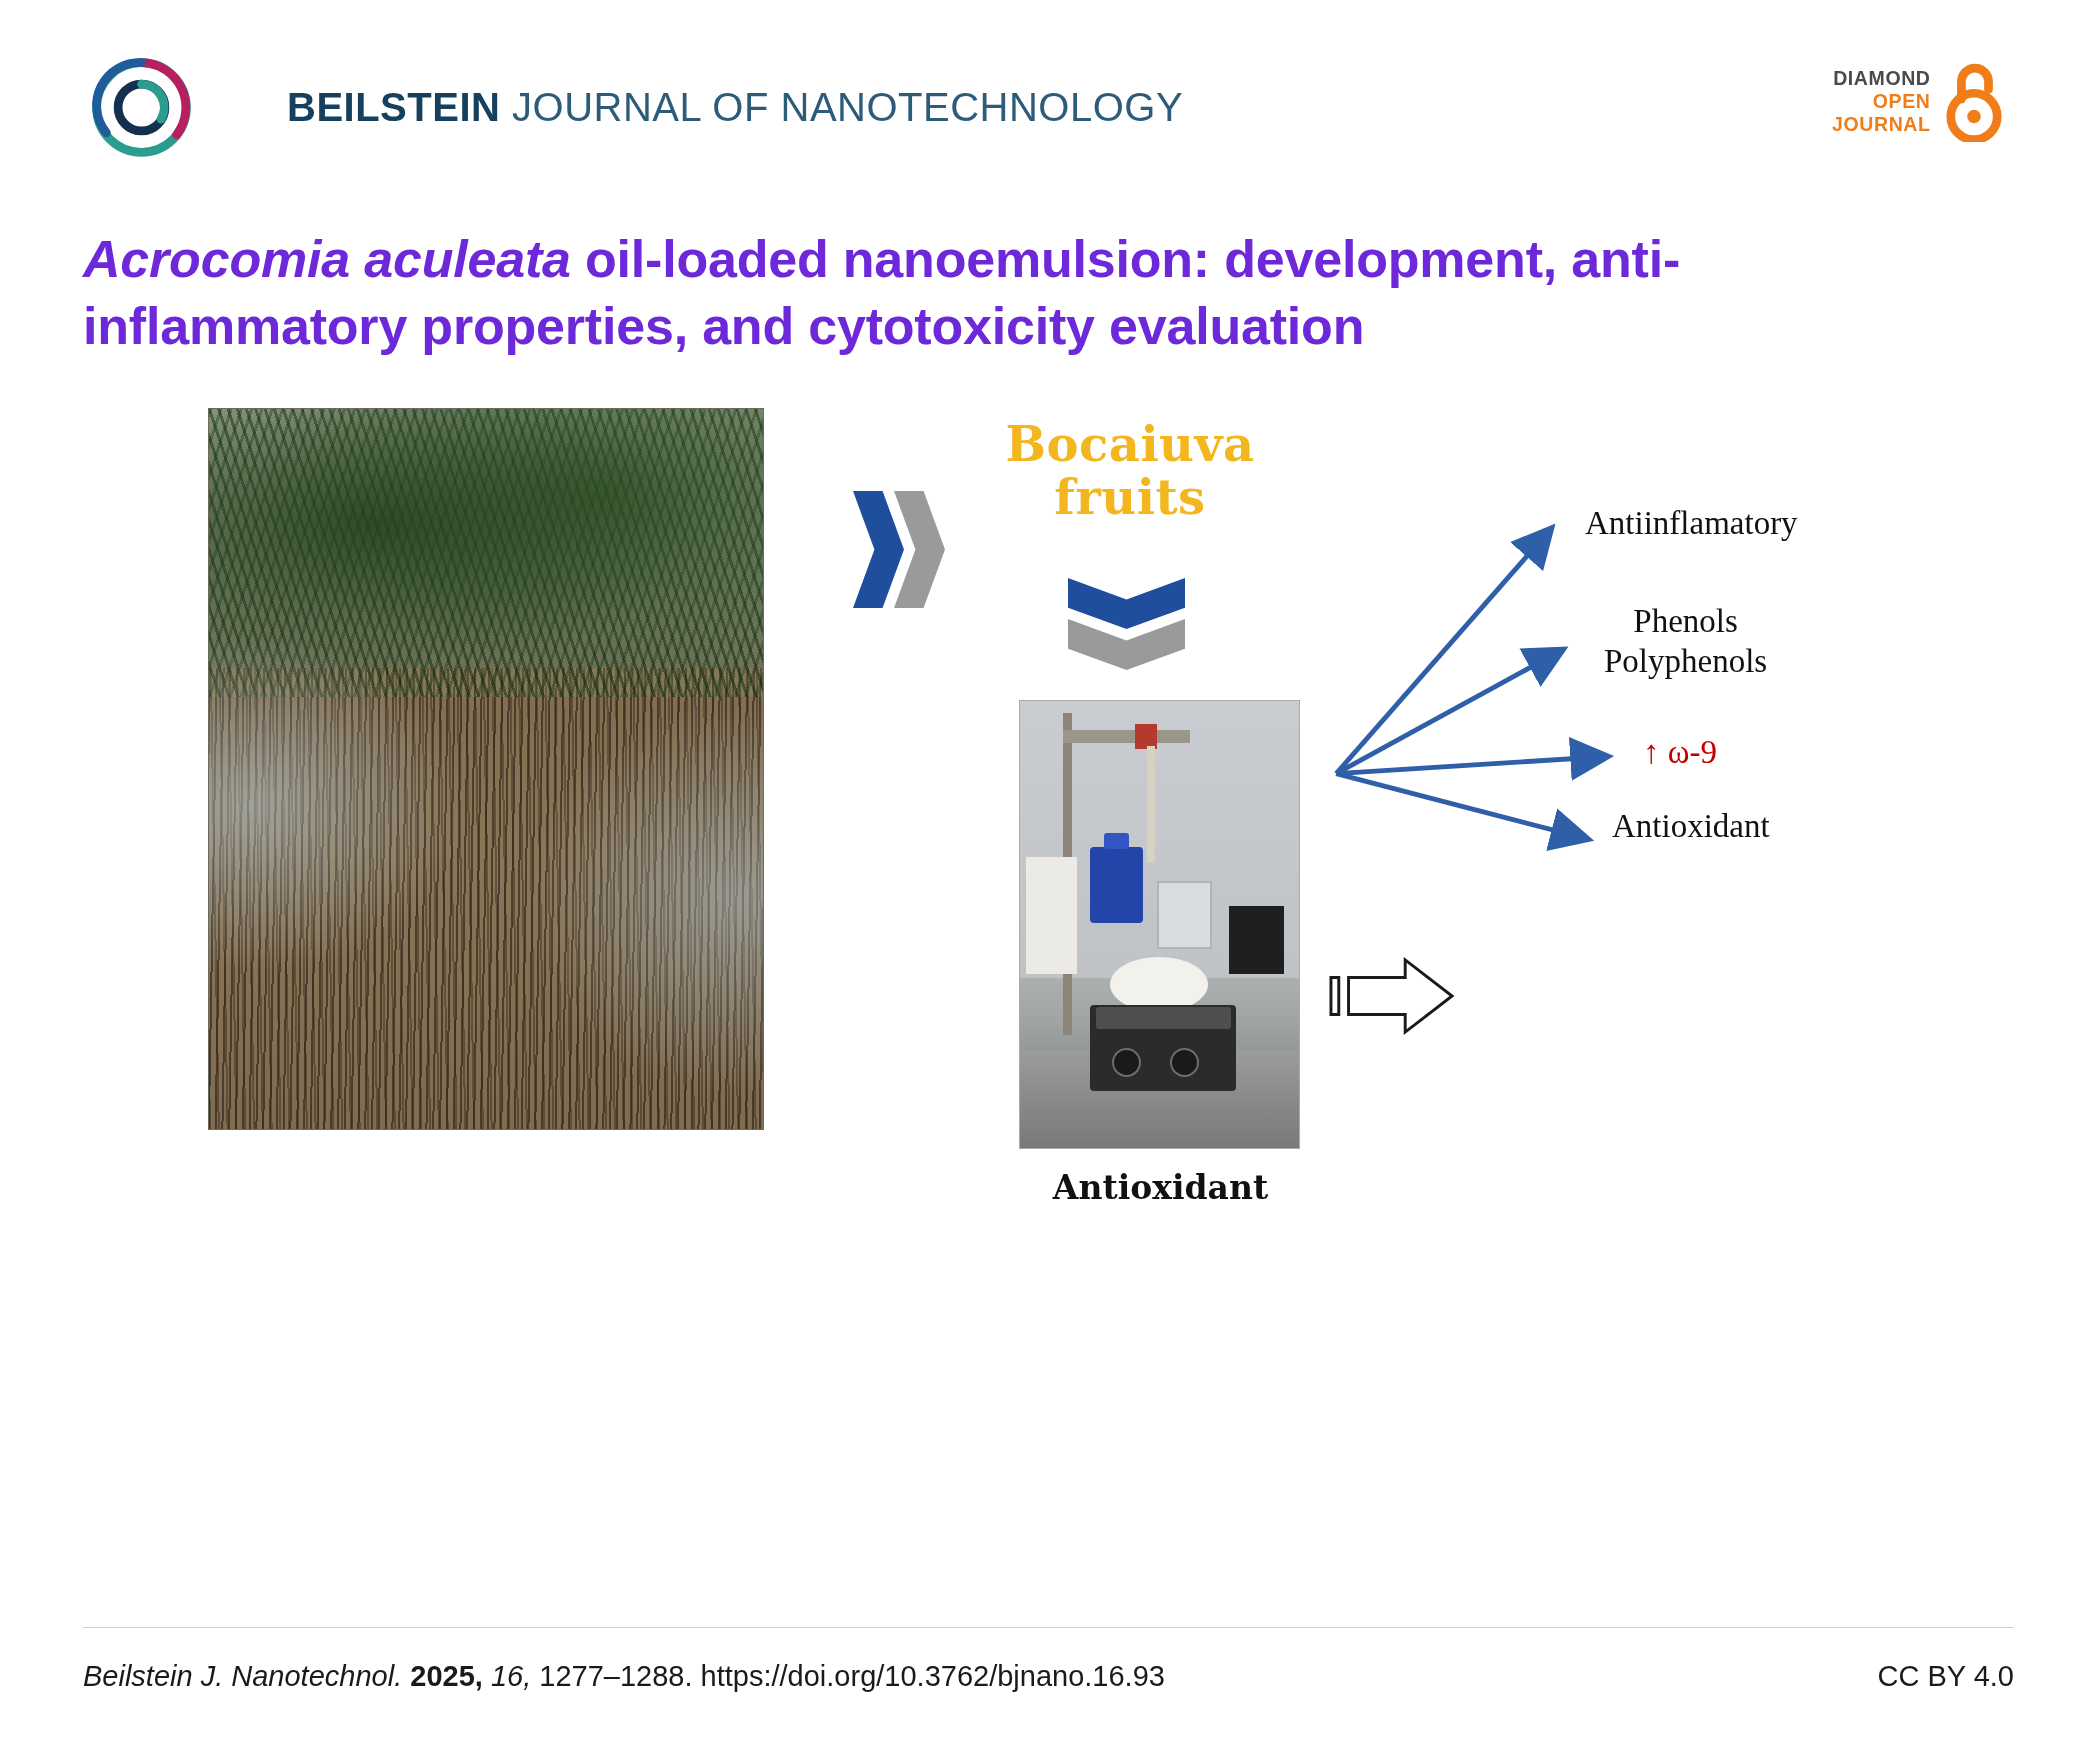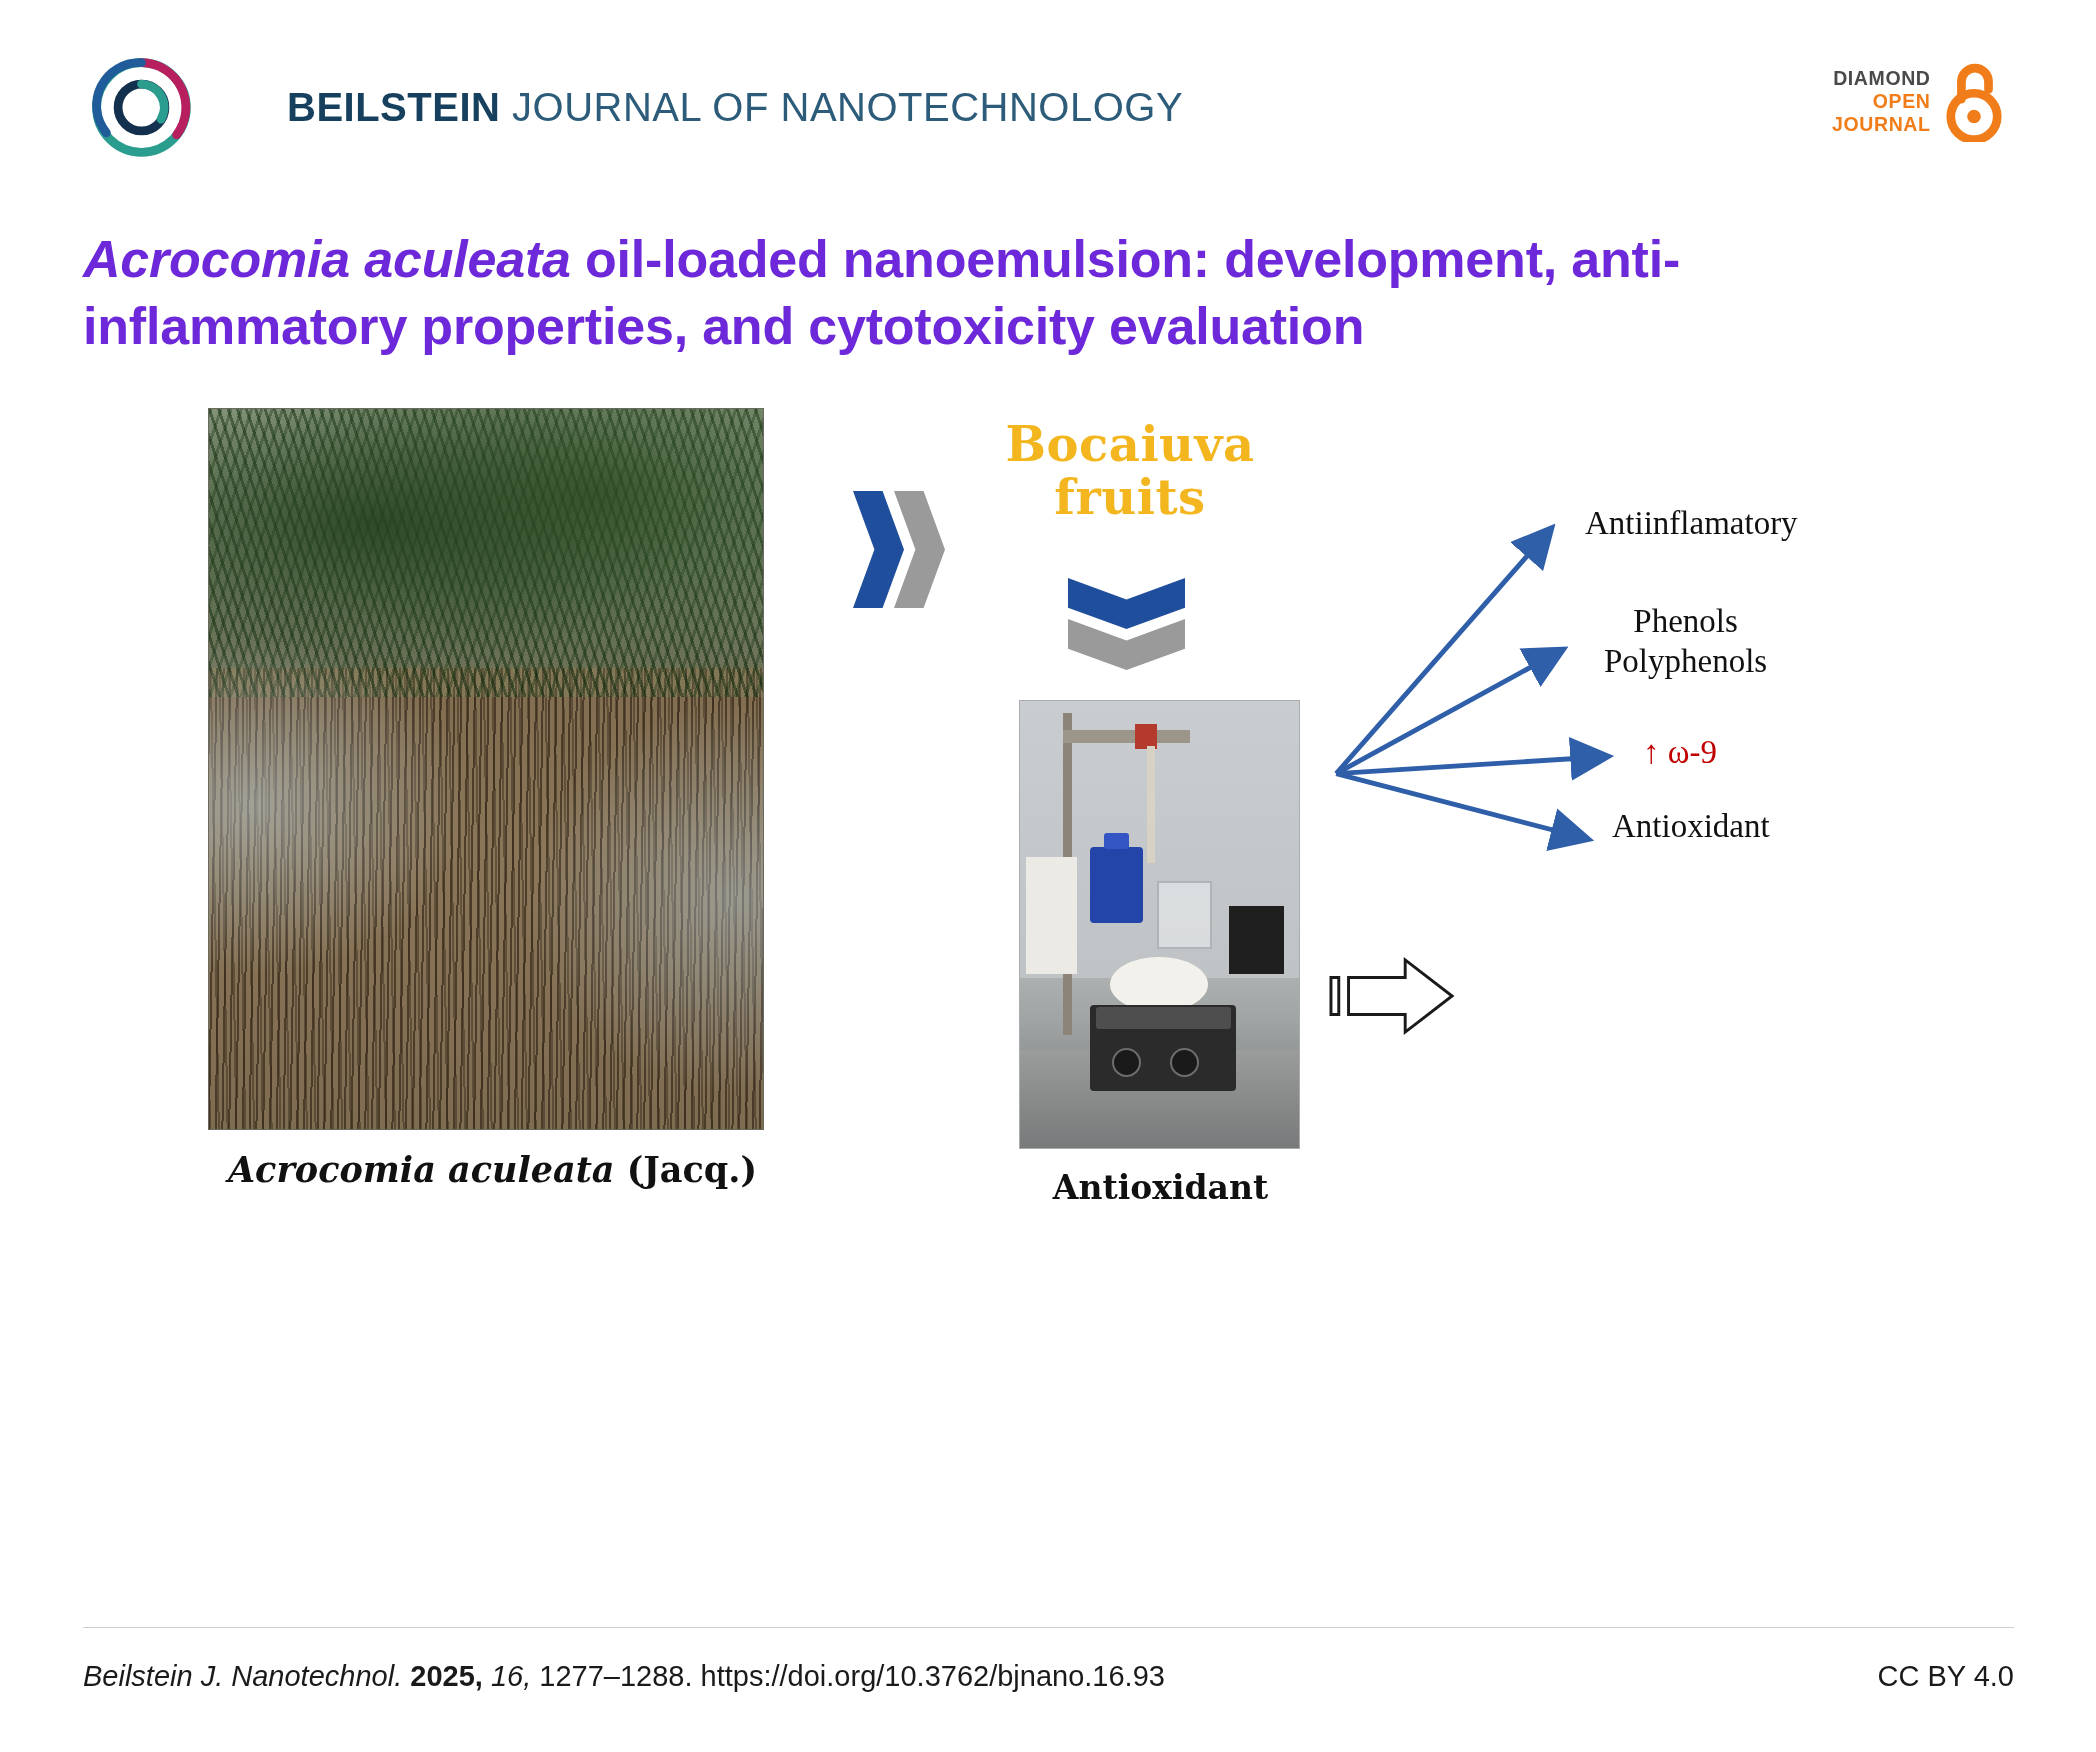--- a/index.html
+++ b/index.html
@@ -382,23 +382,20 @@
     <span class="ital">Acrocomia aculeata</span><span> oil-loaded nanoemulsion: development, anti-inflammatory properties, and cytotoxicity evaluation</span>
   </h1>
 
 
   <div class="abstract-figure">
 
     <div class="palm-photo">
       <div class="trunkhair"></div>
       <div class="fronds"></div>
       <div class="sky"></div>
-    </div>
-    <div class="palm-caption">
-      <span>Acrocomia aculeata</span><span class="roman"> (Jacq.)</span>
     </div>
 
     <div class="chev chev-right">
       <div class="c1"></div>
         <div class="c2"></div>
     </div>
 
     <div class="bocaiuva-label">
       <div>Bocaiuva</div>
       <div>fruits</div>

